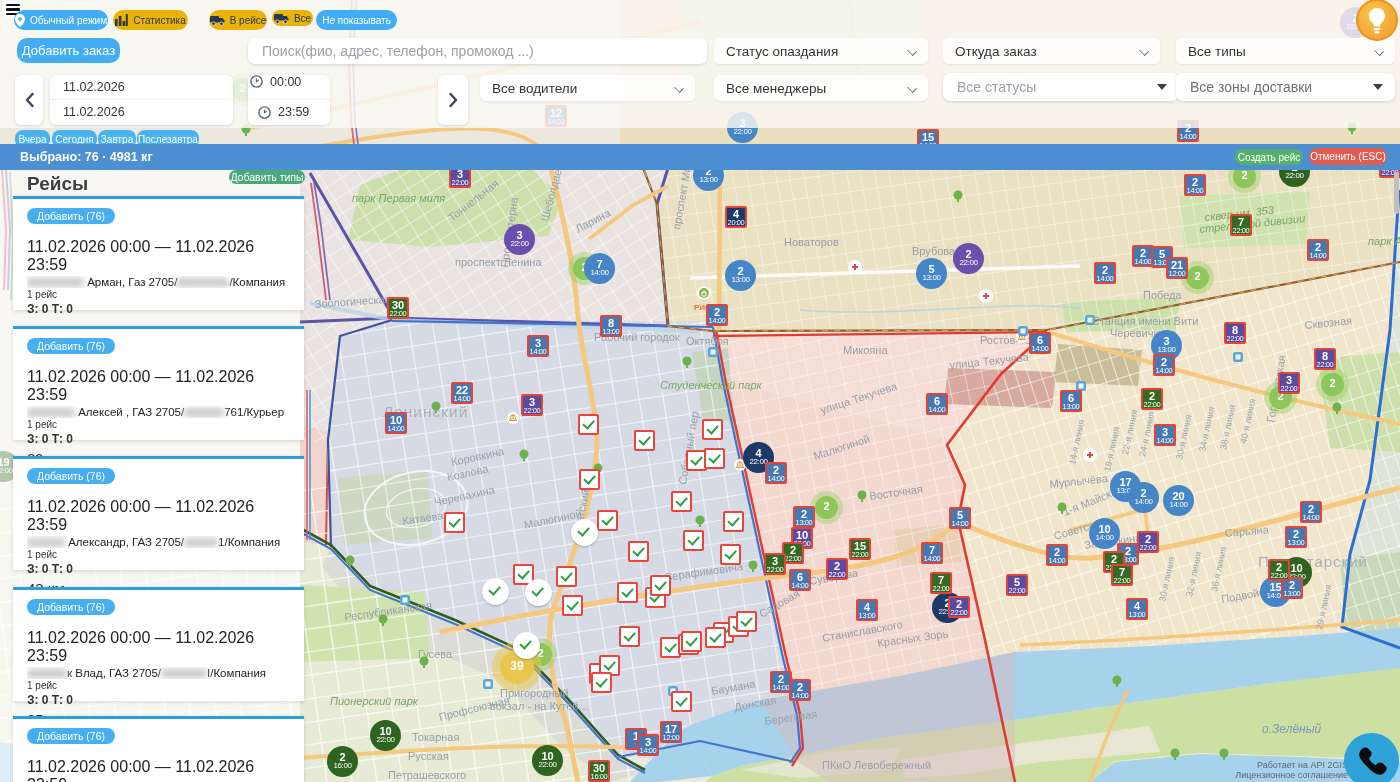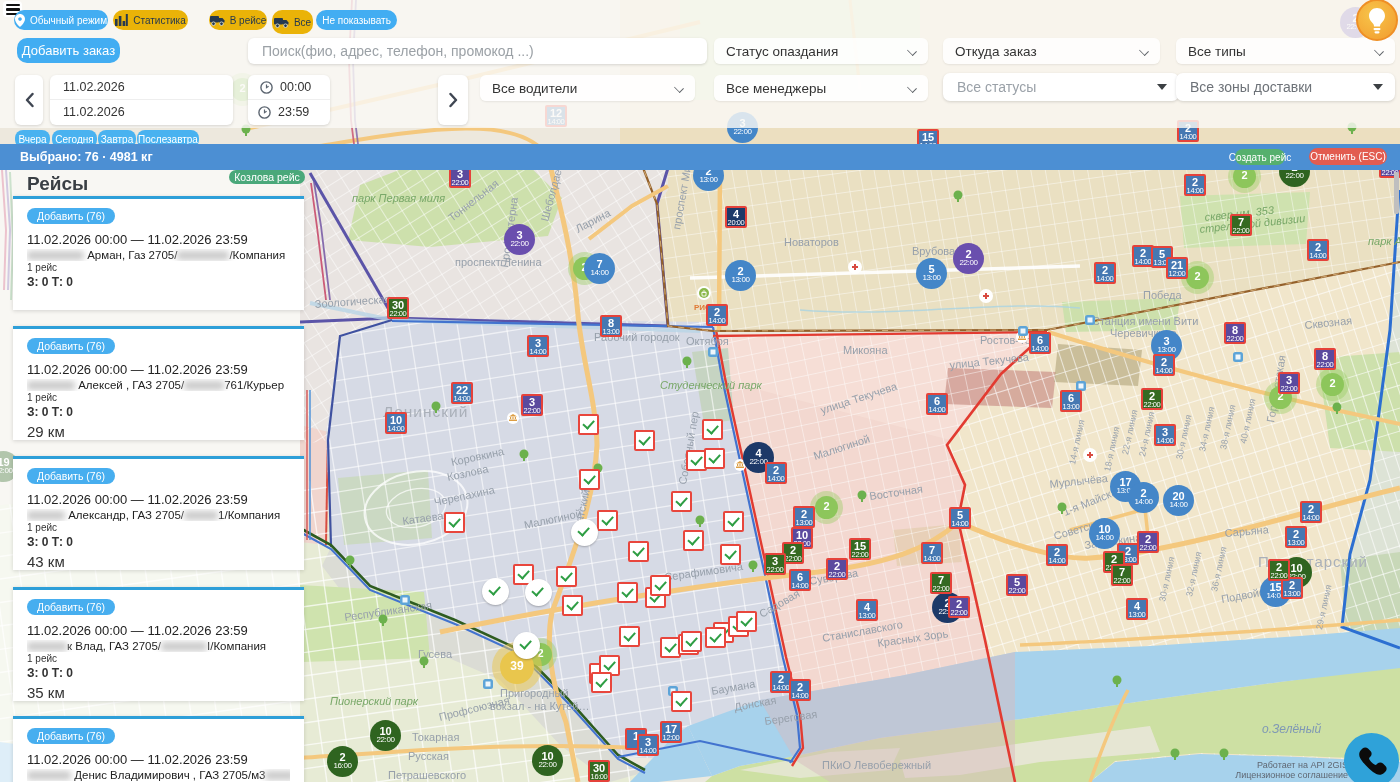--- a/index.html
+++ b/index.html
@@ -47,34 +47,34 @@
   align-items:center;font-size:13.5px;padding:0 12px;box-shadow:0 1px 2px rgba(0,0,0,.08)}
 .sel .chev{position:absolute;right:12px;top:9px;width:8px;height:8px;border-right:1.7px solid #5f6368;border-bottom:1.7px solid #5f6368;transform:rotate(45deg) scaleY(0.75)}
 .sel2{position:absolute;background:#fff;border-radius:7px;color:#9aa1a8;display:flex;align-items:center;
   font-size:14px;padding:0 14px;box-shadow:0 1px 3px rgba(0,0,0,.15)}
 .sel2 .tri{position:absolute;right:12px;width:0;height:0;border-left:5px solid transparent;
   border-right:5px solid transparent;border-top:6px solid #3c4043}
 .tag{position:absolute;top:130px;height:18px;background:#49b2f0;color:#fff;border-radius:8px;
   font-size:10px;display:flex;align-items:center;justify-content:center;z-index:6;white-space:nowrap}
 #banner{position:absolute;left:0;top:144px;width:1400px;height:26px;background:#4c8fd3;z-index:5;color:#fff}
 #banner .lbl{position:absolute;left:20px;top:6px;font-size:12.5px;font-weight:700}
-#banner .grn{position:absolute;left:1235px;top:5px;width:50px;height:16px;background:#56b06d;border-radius:8px;
+#banner .grn{position:absolute;left:1235px;top:5px;width:68px;height:16px;background:#56b06d;border-radius:8px;
   font-size:10px;display:flex;align-items:center;justify-content:center;white-space:nowrap}
 #banner .red{position:absolute;left:1309px;top:4px;width:78px;height:17px;background:#e25c50;border-radius:9px;
   font-size:10px;display:flex;align-items:center;justify-content:center;white-space:nowrap}
 
 #panel{position:absolute;left:0;top:170px;width:300px;height:612px;background:rgba(255,255,255,.63);z-index:6}
 #panel h1{position:absolute;left:27px;top:3px;font-size:19px;color:#3a3f44;font-weight:700}
 #addtrip{position:absolute;left:229px;top:0px;width:76px;height:14px;background:#4aa87a;color:#fff;
   border-radius:7px;font-size:10.5px;display:flex;align-items:center;justify-content:center}
 .card{position:absolute;left:13px;width:291px;height:114px;background:#fff;border-top:3px solid #2e9fd8;
   box-shadow:0 1px 4px rgba(0,0,0,.15);padding:9px 14px;font-size:12px;color:#333}
 .card .pbtn{display:inline-block;background:#47aeef;color:#fff;border-radius:8px;height:16px;line-height:16px;
   padding:0 10px;font-size:10.5px}
-.card .dt{margin-top:8px;font-size:13px;color:#222}
+.card .dt{margin-top:14px;font-size:16px;color:#222}
 .card .nm{margin-top:2px;font-size:11.5px;color:#222;white-space:nowrap;overflow:hidden}
 .card .rs{margin-top:1px;font-size:10px}
 .card .zt{margin-top:2px;font-size:12px;font-weight:700}
 .card .km{margin-top:4px;font-size:15px}
 .blur{display:inline-block;background:#c9c9c9;border-radius:2px;filter:blur(3px);vertical-align:middle;height:9px}
 
 #bulb{position:absolute;left:1356px;top:-1px;width:42px;height:42px;border-radius:50%;z-index:7;
   background:radial-gradient(circle at 40% 35%,#f7c54a,#f29b2e);border:2px solid #ef8f25}
 #phone{position:absolute;left:1344px;top:733px;width:55px;height:55px;border-radius:50%;background:#2fa2d9;z-index:7}
 #attr{position:absolute;right:52px;bottom:2px;z-index:6;text-align:right;font-size:9px;color:#5f6772;line-height:10px}
@@ -1669,21 +1669,21 @@
           <rect x="3.8" y="2" width="2.6" height="10" fill="#26394e"></rect>
           <rect x="7.6" y="7" width="2.6" height="5" fill="#26394e"></rect>
           <rect x="10.8" y="0" width="2" height="12" fill="#26394e"></rect>
         </svg>Статистика</div>
 <div class="pill grey" style="left:209px;top:10px;width:58px;height:20px"><svg width="15" height="11" viewBox="0 0 15 11" style="margin-right:5px">
           <rect x="0" y="1" width="9" height="6.5" rx="1" fill="#26394e"></rect>
           <path d="M9,3 L12.5,3 L14.5,5.5 L14.5,7.5 L9,7.5 Z" fill="#26394e"></path>
           <circle cx="3.5" cy="8.7" r="1.8" fill="#26394e" stroke="#dce3e9" stroke-width="0.8"></circle>
           <circle cx="11.5" cy="8.7" r="1.8" fill="#26394e" stroke="#dce3e9" stroke-width="0.8"></circle>
         </svg>В рейсе</div>
-<div class="pill grey" style="left:272px;top:10px;width:41px;height:24px"><svg width="15" height="11" viewBox="0 0 15 11" style="margin-right:5px">
+<div class="pill grey" style="left:272px;top:10px;width:41px;height:16px"><svg width="15" height="11" viewBox="0 0 15 11" style="margin-right:5px">
           <rect x="0" y="1" width="9" height="6.5" rx="1" fill="#26394e"></rect>
           <path d="M9,3 L12.5,3 L14.5,5.5 L14.5,7.5 L9,7.5 Z" fill="#26394e"></path>
           <circle cx="3.5" cy="8.7" r="1.8" fill="#26394e" stroke="#dce3e9" stroke-width="0.8"></circle>
           <circle cx="11.5" cy="8.7" r="1.8" fill="#26394e" stroke="#dce3e9" stroke-width="0.8"></circle>
         </svg>Все</div>
 <div class="pill blue" style="left:316px;top:10px;width:81px;height:20px">Не показывать</div>
 <div class="pill blue" style="left:17px;top:38px;width:103px;height:25px;font-size:13px">Добавить заказ</div>
 <div class="inp" style="left:248px;top:38px;width:459px;height:26px;color:#9ba1a6;font-size:14px;padding-left:14px">Поиск(фио, адрес, телефон, промокод ...)</div>
 <div class="sel" style="left:714px;top:38px;width:214px;height:26px">Статус опаздания<span class="chev"></span></div>
 <div class="sel" style="left:943px;top:38px;width:217px;height:26px">Откуда заказ<span class="chev"></span></div>
@@ -1691,21 +1691,21 @@
 <div class="inp" style="left:15px;top:75px;width:28px;height:50px;justify-content:center">
         <svg width="9" height="16" viewBox="0 0 9 16">
           <path d="M7.5,2 L2,8 L7.5,14" fill="none" stroke="#3f4652" stroke-width="2.4" stroke-linecap="round" stroke-linejoin="round"></path>
         </svg>
       </div>
 <div class="inp" style="left:50px;top:75px;width:183px;height:50px;flex-direction:column;align-items:flex-start;font-size:12.5px">
         <div style="height:25px;display:flex;align-items:center;padding-left:13px;border-bottom:1px solid #eee;width:100%">11.02.2026</div>
         <div style="height:24px;display:flex;align-items:center;padding-left:13px">11.02.2026</div>
       </div>
 <div class="inp" style="left:248px;top:75px;width:82px;height:50px;flex-direction:column;align-items:flex-start;font-size:12.5px">
-        <div style="height:25px;display:flex;align-items:center;padding-left:12px;border-bottom:1px solid #eee;width:100%"><svg width="13" height="13" viewBox="0 0 13 13" style="margin-right:7px">
+        <div style="height:25px;display:flex;padding-left:2px;border-bottom:1px solid #eee;width:100%"><svg width="13" height="13" viewBox="0 0 13 13" style="margin-right:7px">
             <circle cx="6.5" cy="6.5" r="5.6" fill="none" stroke="#5c6570" stroke-width="1.4"></circle>
             <path d="M6.5,3.4 L6.5,6.7 L8.6,5.2" fill="none" stroke="#5c6570" stroke-width="1.2"></path>
           </svg>00:00</div>
         <div style="height:24px;display:flex;align-items:center;padding-left:10px"><svg width="13" height="13" viewBox="0 0 13 13" style="margin-right:7px">
             <circle cx="6.5" cy="6.5" r="5.6" fill="none" stroke="#5c6570" stroke-width="1.4"></circle>
             <path d="M6.5,3.4 L6.5,6.7 L8.6,5.2" fill="none" stroke="#5c6570" stroke-width="1.2"></path>
           </svg>23:59</div>
       </div>
 <div class="inp" style="left:438px;top:75px;width:30px;height:50px;justify-content:center">
         <svg width="9" height="16" viewBox="0 0 9 16">
@@ -1721,21 +1721,21 @@
 <div class="tag" style="left:98px;width:38px">Завтра</div>
 <div class="tag" style="left:137px;width:62px">Послезавтра</div>
 </div>
 <div id="banner">
       <div class="lbl">Выбрано: 76 · 4981 кг</div>
       <div class="grn">Создать рейс</div>
       <div class="red">Отменить (ESC)</div>
     </div>
 <div id="panel">
 <h1>Рейсы</h1>
-<div id="addtrip">Козлова рейс</div>
+<div id="addtrip">Добавить типы</div>
 <div class="card" style="top:26px"><span class="pbtn">Добавить (76)</span><div class="dt">11.02.2026 00:00 — 11.02.2026 23:59</div><div class="nm"><span class="blur" style="width:57px"></span> Арман, Газ 2705/<span class="blur" style="width:52px"></span>/Компания</div><div class="rs">1 рейс</div><div class="zt">З: 0 Т: 0</div></div>
 <div class="card" style="top:156px"><span class="pbtn">Добавить (76)</span><div class="dt">11.02.2026 00:00 — 11.02.2026 23:59</div><div class="nm"><span class="blur" style="width:48px"></span> Алексей , ГАЗ 2705/<span class="blur" style="width:40px"></span>761/Курьер</div><div class="rs">1 рейс</div><div class="zt">З: 0 Т: 0</div><div class="km">29 км</div></div>
 <div class="card" style="top:286px"><span class="pbtn">Добавить (76)</span><div class="dt">11.02.2026 00:00 — 11.02.2026 23:59</div><div class="nm"><span class="blur" style="width:38px"></span> Александр, ГАЗ 2705/<span class="blur" style="width:34px"></span>1/Компания</div><div class="rs">1 рейс</div><div class="zt">З: 0 Т: 0</div><div class="km">43 км</div></div>
 <div class="card" style="top:417px"><span class="pbtn">Добавить (76)</span><div class="dt">11.02.2026 00:00 — 11.02.2026 23:59</div><div class="nm"><span class="blur" style="width:40px"></span>к Влад, ГАЗ 2705/<span class="blur" style="width:46px"></span>I/Компания</div><div class="rs">1 рейс</div><div class="zt">З: 0 Т: 0</div><div class="km">35 км</div></div>
 <div class="card" style="top:546px"><span class="pbtn">Добавить (76)</span><div class="dt">11.02.2026 00:00 — 11.02.2026 23:59</div><div class="nm"><span class="blur" style="width:44px"></span> Денис Владимирович , ГАЗ 2705/м3<span class="blur" style="width:30px"></span>1/</div><div class="rs">1 рейс</div></div>
 </div>
 <div id="bulb">
       <svg width="42" height="42" viewBox="0 0 42 42" style="position:absolute;left:-2px;top:-2px">
         <path d="M21,9 C16.5,9 13,12.5 13,17 C13,20 14.8,22.2 16.5,24 C17.5,25.1 18,26 18,27.5 L24,27.5 C24,26 24.5,25.1 25.5,24 C27.2,22.2 29,20 29,17 C29,12.5 25.5,9 21,9 Z" fill="#fff"></path>
         <rect x="17.5" y="29" width="7" height="2.2" rx="1.1" fill="#fff"></rect>

